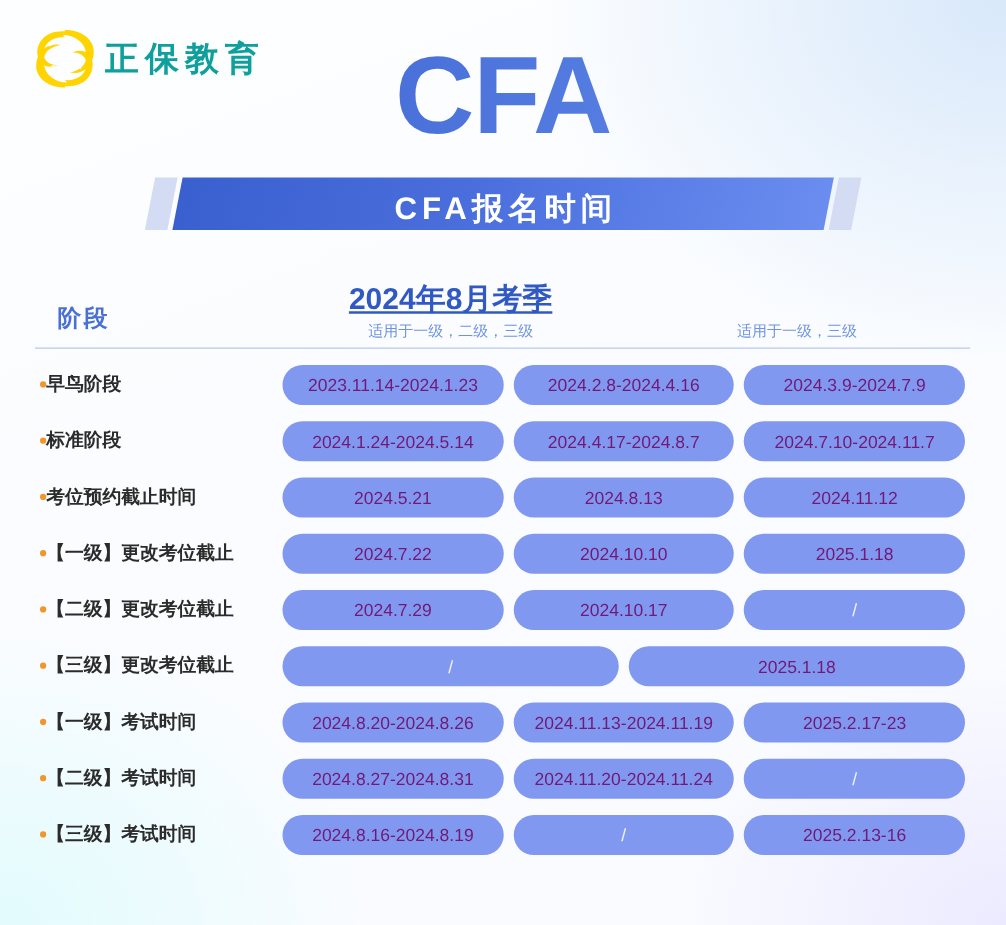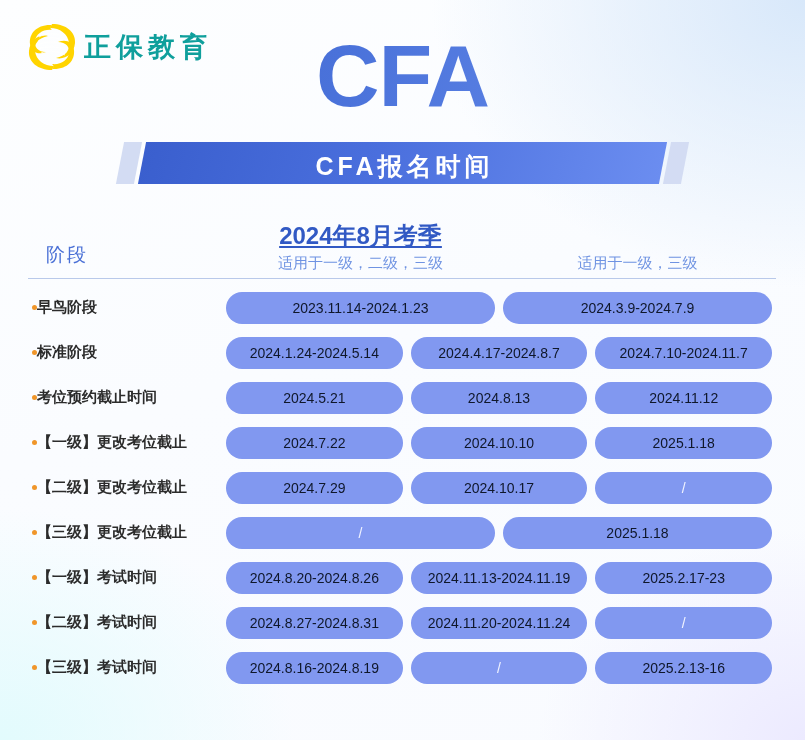--- a/index.html
+++ b/index.html
@@ -119,41 +119,41 @@
   .thead {
     display: flex;
     align-items: flex-end;
     height: 46px;
     padding-bottom: 4px;
   }
   .th-stage {
     width: 194px;
     flex: 0 0 194px;
     font-size: 19px;
-    font-weight: normal;
+    font-weight: bold;
     color: #4a70d6;
     letter-spacing: 2px;
     padding-left: 18px;
     box-sizing: border-box;
     padding-bottom: 6px;
   }
   .th-col {
     flex: 1 1 0;
     text-align: center;
   }
   .th-title {
     font-size: 24px;
     font-weight: bold;
     color: #3159c4;
     line-height: 1.25;
     white-space: nowrap;
     text-decoration: underline;
   }
   .th-sub {
-    font-size: 15px;
+    font-size: 12px;
     color: #6f93e2;
     line-height: 1.5;
     margin-top: 1px;
     white-space: nowrap;
   }
   .thead-rule {
     height: 1px;
     background: #b9c9ea;
     width: 100%;
   }
@@ -194,21 +194,21 @@
     justify-content: center;
     align-items: center;
     padding: 0 4px;
     box-sizing: border-box;
   }
   .pill {
     width: 100%;
     height: 32px;
     border-radius: 16px;
     background: #8198f0;
-    color: #0f172a;
+    color: #701a75;
     font-size: 14px;
     display: flex;
     align-items: center;
     justify-content: center;
     white-space: nowrap;
     letter-spacing: 0px;
   }
   .pill.blank { color: #f2f4ff; }
 </style>
 </head>
@@ -266,20 +266,23 @@
 
       <div class="row">
         <div class="row-label">
           <span class="bullet"></span>
           <span class="row-label-text">早鸟阶段</span>
         </div>
         <div class="cell">
             <div class="pill">2023.11.14-2024.1.23</div>
           </div>
         <div class="cell">
+            <div class="pill">2024.2.8-2024.4.16</div>
+          </div>
+        <div class="cell">
             <div class="pill">2024.3.9-2024.7.9</div>
           </div>
       </div>
 
       <div class="row">
         <div class="row-label">
           <span class="bullet"></span>
           <span class="row-label-text">标准阶段</span>
         </div>
         <div class="cell">

